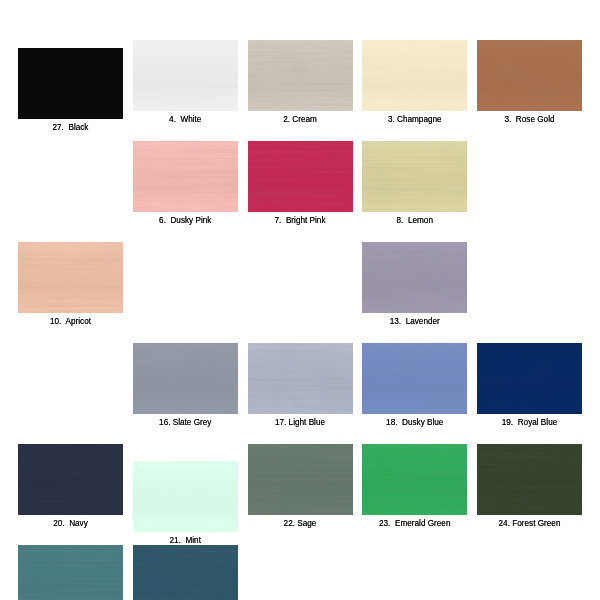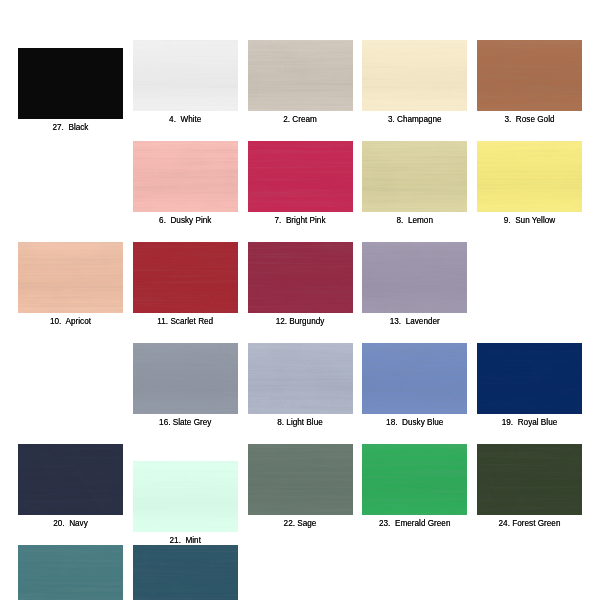--- a/index.html
+++ b/index.html
@@ -349,76 +349,34 @@
           <rect x="-400" y="-400" width="905" height="871" filter="url(#weave-light-9)" opacity="0.0628"></rect>
           <rect x="-400" y="-400" width="905" height="871" filter="url(#mottle-dark-6)" opacity="0.0375"></rect>
           <rect x="-400" y="-400" width="905" height="871" filter="url(#mottle-light-6)" opacity="0.0323"></rect>
           <rect x="-400" y="-400" width="905" height="871" filter="url(#fine-dark-5)" opacity="0.0663"></rect>
           <rect x="-400" y="-400" width="905" height="871" filter="url(#fine-light-5)" opacity="0.0607"></rect>
         </svg>
       <div class="swatch-shading" style="background:linear-gradient(180deg,rgba(255,255,255,0.085) 0%,rgba(255,255,255,0.024) 13%,rgba(0,0,0,0.020) 48%,rgba(0,0,0,0.028) 64%,rgba(255,255,255,0.011) 88%,rgba(255,255,255,0.055) 100%)"></div>
     </div>
     <div class="swatch-label">8.  Lemon</div>
   </div>
-  <div class="swatch-cell" style="left:477px;top:141px">
-    <div class="colour-swatch" style="background:#f7eb80">
-      <svg class="swatch-weave" viewBox="-13 104 105 71">
-          <rect x="-400" y="-400" width="905" height="871" filter="url(#weave-dark-1)" opacity="0.0426"></rect>
-          <rect x="-400" y="-400" width="905" height="871" filter="url(#weave-light-1)" opacity="0.0303"></rect>
-          <rect x="-400" y="-400" width="905" height="871" filter="url(#mottle-dark-1)" opacity="0.0218"></rect>
-          <rect x="-400" y="-400" width="905" height="871" filter="url(#mottle-light-1)" opacity="0.0157"></rect>
-          <rect x="-400" y="-400" width="905" height="871" filter="url(#fine-dark-1)" opacity="0.0507"></rect>
-          <rect x="-400" y="-400" width="905" height="871" filter="url(#fine-light-1)" opacity="0.0392"></rect>
-        </svg>
-      <div class="swatch-shading" style="background:linear-gradient(180deg,rgba(255,255,255,0.085) 0%,rgba(255,255,255,0.024) 13%,rgba(0,0,0,0.020) 48%,rgba(0,0,0,0.028) 64%,rgba(255,255,255,0.011) 88%,rgba(255,255,255,0.055) 100%)"></div>
-    </div>
-    <div class="swatch-label">9.  Sun Yellow</div>
-  </div>
   <div class="swatch-cell" style="left:18px;top:242.4px">
     <div class="colour-swatch" style="background:#efc0a6">
       <svg class="swatch-weave" viewBox="23 53 105 71">
           <rect x="-400" y="-400" width="905" height="871" filter="url(#weave-dark-2)" opacity="0.0808"></rect>
           <rect x="-400" y="-400" width="905" height="871" filter="url(#weave-light-2)" opacity="0.0728"></rect>
           <rect x="-400" y="-400" width="905" height="871" filter="url(#mottle-dark-5)" opacity="0.0415"></rect>
           <rect x="-400" y="-400" width="905" height="871" filter="url(#mottle-light-5)" opacity="0.0374"></rect>
           <rect x="-400" y="-400" width="905" height="871" filter="url(#fine-dark-6)" opacity="0.0696"></rect>
           <rect x="-400" y="-400" width="905" height="871" filter="url(#fine-light-6)" opacity="0.0664"></rect>
         </svg>
       <div class="swatch-shading" style="background:linear-gradient(180deg,rgba(255,255,255,0.085) 0%,rgba(255,255,255,0.024) 13%,rgba(0,0,0,0.020) 48%,rgba(0,0,0,0.028) 64%,rgba(255,255,255,0.011) 88%,rgba(255,255,255,0.055) 100%)"></div>
     </div>
     <div class="swatch-label">10.  Apricot</div>
   </div>
-  <div class="swatch-cell" style="left:132.75px;top:242.4px">
-    <div class="colour-swatch" style="background:#a52832">
-      <svg class="swatch-weave" viewBox="-40 2 105 71">
-          <rect x="-400" y="-400" width="905" height="871" filter="url(#weave-dark-3)" opacity="0.0575"></rect>
-          <rect x="-400" y="-400" width="905" height="871" filter="url(#weave-light-3)" opacity="0.1001"></rect>
-          <rect x="-400" y="-400" width="905" height="871" filter="url(#mottle-dark-9)" opacity="0.0303"></rect>
-          <rect x="-400" y="-400" width="905" height="871" filter="url(#mottle-light-9)" opacity="0.0516"></rect>
-          <rect x="-400" y="-400" width="905" height="871" filter="url(#fine-dark-2)" opacity="0.0448"></rect>
-          <rect x="-400" y="-400" width="905" height="871" filter="url(#fine-light-2)" opacity="0.0753"></rect>
-        </svg>
-      <div class="swatch-shading" style="background:linear-gradient(180deg,rgba(0,0,0,0.006) 0%,rgba(0,0,0,0.002) 13%,rgba(0,0,0,0.011) 48%,rgba(0,0,0,0.016) 64%,rgba(0,0,0,0.001) 88%,rgba(0,0,0,0.005) 100%)"></div>
-    </div>
-    <div class="swatch-label">11. Scarlet Red</div>
-  </div>
-  <div class="swatch-cell" style="left:247.5px;top:242.4px">
-    <div class="colour-swatch" style="background:#942b45">
-      <svg class="swatch-weave" viewBox="-4 -49 105 71">
-          <rect x="-400" y="-400" width="905" height="871" filter="url(#weave-dark-4)" opacity="0.0561"></rect>
-          <rect x="-400" y="-400" width="905" height="871" filter="url(#weave-light-4)" opacity="0.0980"></rect>
-          <rect x="-400" y="-400" width="905" height="871" filter="url(#mottle-dark-4)" opacity="0.0296"></rect>
-          <rect x="-400" y="-400" width="905" height="871" filter="url(#mottle-light-4)" opacity="0.0506"></rect>
-          <rect x="-400" y="-400" width="905" height="871" filter="url(#fine-dark-7)" opacity="0.0440"></rect>
-          <rect x="-400" y="-400" width="905" height="871" filter="url(#fine-light-7)" opacity="0.0742"></rect>
-        </svg>
-      <div class="swatch-shading" style="background:linear-gradient(180deg,rgba(0,0,0,0.007) 0%,rgba(0,0,0,0.002) 13%,rgba(0,0,0,0.011) 48%,rgba(0,0,0,0.016) 64%,rgba(0,0,0,0.001) 88%,rgba(0,0,0,0.005) 100%)"></div>
-    </div>
-    <div class="swatch-label">12. Burgundy</div>
-  </div>
   <div class="swatch-cell" style="left:362.25px;top:242.4px">
     <div class="colour-swatch" style="background:#9e97ae">
       <svg class="swatch-weave" viewBox="32 -100 105 71">
           <rect x="-400" y="-400" width="905" height="871" filter="url(#weave-dark-5)" opacity="0.1167"></rect>
           <rect x="-400" y="-400" width="905" height="871" filter="url(#weave-light-5)" opacity="0.1479"></rect>
           <rect x="-400" y="-400" width="905" height="871" filter="url(#mottle-dark-8)" opacity="0.0602"></rect>
           <rect x="-400" y="-400" width="905" height="871" filter="url(#mottle-light-8)" opacity="0.0758"></rect>
           <rect x="-400" y="-400" width="905" height="871" filter="url(#fine-dark-3)" opacity="0.0785"></rect>
           <rect x="-400" y="-400" width="905" height="871" filter="url(#fine-light-3)" opacity="0.1017"></rect>
         </svg>
@@ -445,21 +403,21 @@
       <svg class="swatch-weave" viewBox="-22 -83 105 71">
           <rect x="-400" y="-400" width="905" height="871" filter="url(#weave-dark-9)" opacity="0.1043"></rect>
           <rect x="-400" y="-400" width="905" height="871" filter="url(#weave-light-9)" opacity="0.1106"></rect>
           <rect x="-400" y="-400" width="905" height="871" filter="url(#mottle-dark-6)" opacity="0.0536"></rect>
           <rect x="-400" y="-400" width="905" height="871" filter="url(#mottle-light-6)" opacity="0.0568"></rect>
           <rect x="-400" y="-400" width="905" height="871" filter="url(#fine-dark-5)" opacity="0.0775"></rect>
           <rect x="-400" y="-400" width="905" height="871" filter="url(#fine-light-5)" opacity="0.0855"></rect>
         </svg>
       <div class="swatch-shading" style="background:linear-gradient(180deg,rgba(255,255,255,0.076) 0%,rgba(255,255,255,0.021) 13%,rgba(0,0,0,0.019) 48%,rgba(0,0,0,0.027) 64%,rgba(255,255,255,0.010) 88%,rgba(255,255,255,0.049) 100%)"></div>
     </div>
-    <div class="swatch-label">8. Light Blue</div>
+    <div class="swatch-label">17. Light Blue</div>
   </div>
   <div class="swatch-cell" style="left:362.25px;top:343px">
     <div class="colour-swatch" style="background:#728bc2">
       <svg class="swatch-weave" viewBox="14 87 105 71">
           <rect x="-400" y="-400" width="905" height="871" filter="url(#weave-dark-1)" opacity="0.1119"></rect>
           <rect x="-400" y="-400" width="905" height="871" filter="url(#weave-light-1)" opacity="0.1562"></rect>
           <rect x="-400" y="-400" width="905" height="871" filter="url(#mottle-dark-1)" opacity="0.0579"></rect>
           <rect x="-400" y="-400" width="905" height="871" filter="url(#mottle-light-1)" opacity="0.0801"></rect>
           <rect x="-400" y="-400" width="905" height="871" filter="url(#fine-dark-1)" opacity="0.0740"></rect>
           <rect x="-400" y="-400" width="905" height="871" filter="url(#fine-light-1)" opacity="0.1044"></rect>

